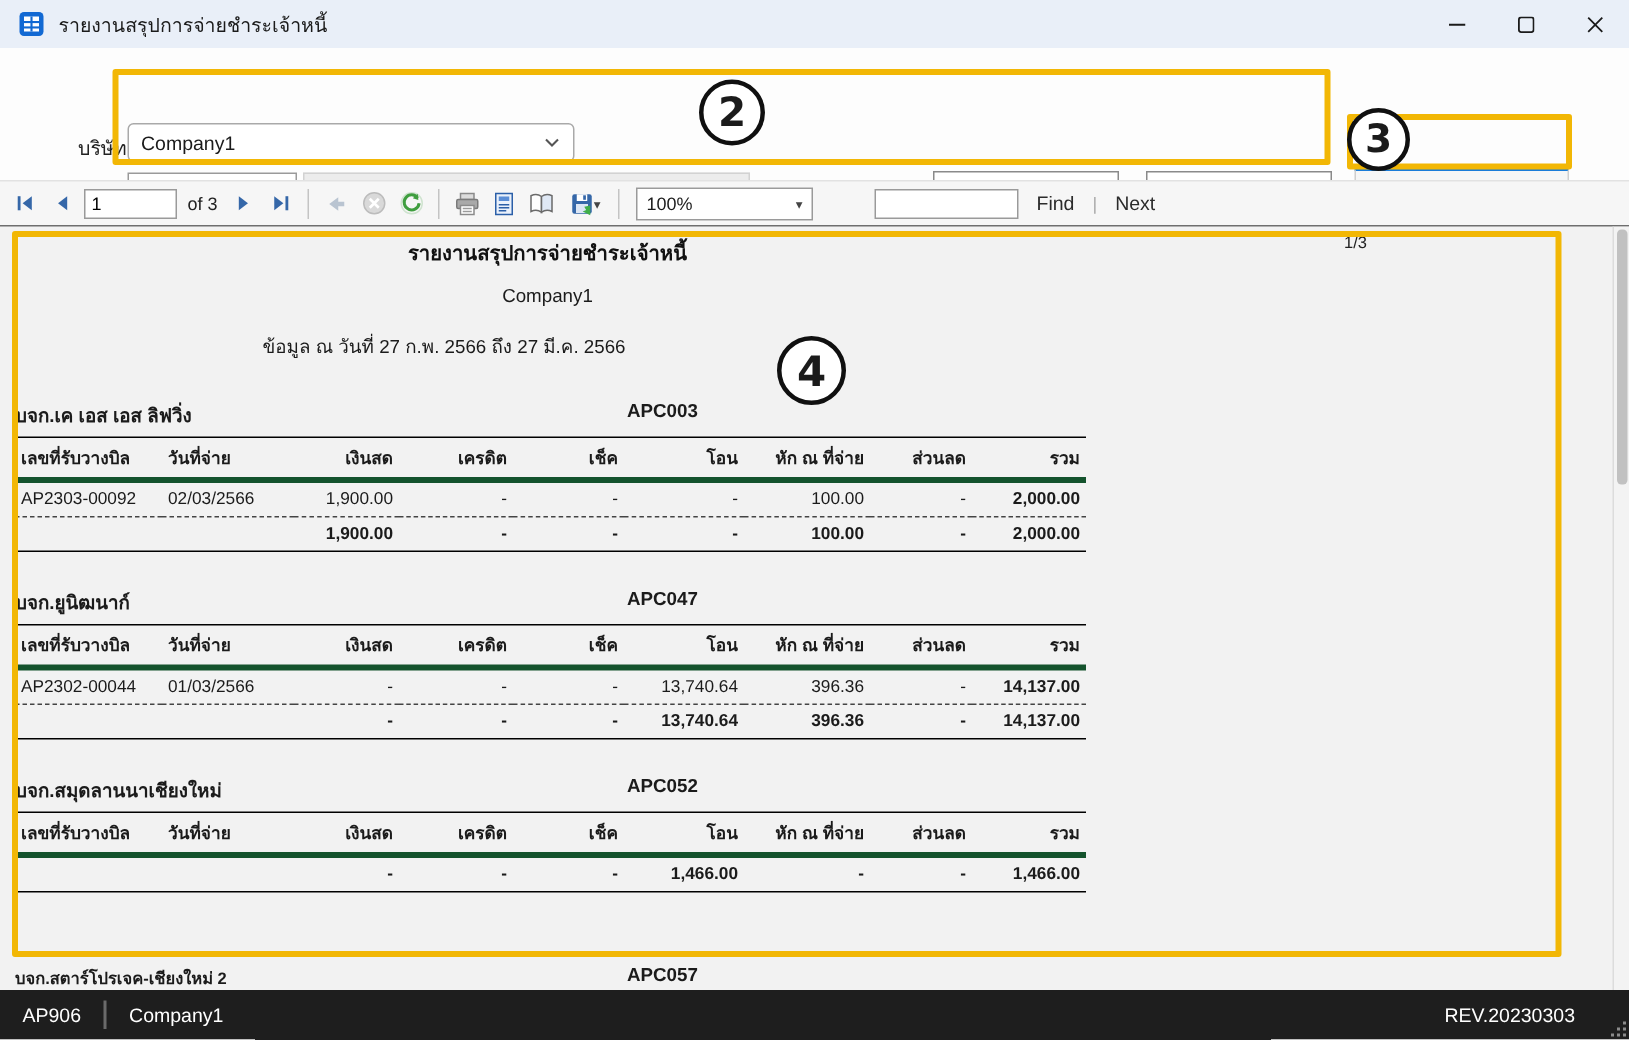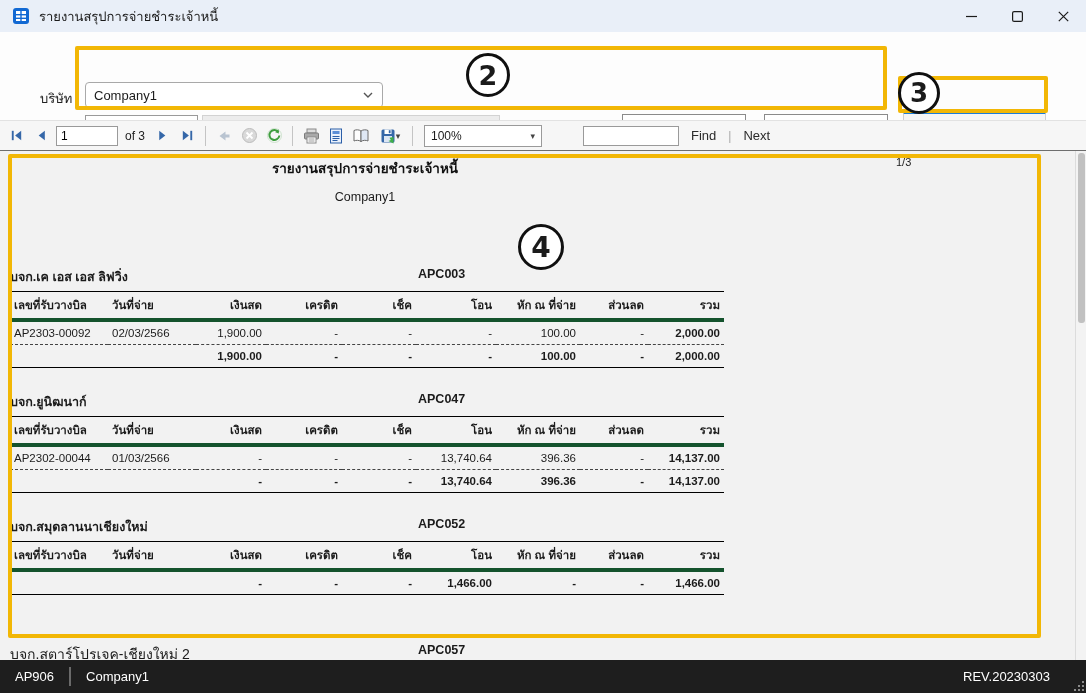--- a/index.html
+++ b/index.html
@@ -69,21 +69,21 @@
     font-size:11.5px; padding:4px 4px; text-align:right; white-space:nowrap; }
   table.rpt th.l { text-align:left; }
   table.rpt td { font-size:11.5px; padding:5px 4px; text-align:right; white-space:nowrap; }
   table.rpt td.l { text-align:left; }
   table.rpt tr.data td { border-bottom:1px dashed #444; }
   table.rpt td:last-child { font-weight:bold; }
   table.rpt tr.totals td { font-weight:bold; border-bottom:1px solid #000; }
   .c1{width:98px}.c2{width:88px}.c3{width:70px}.c4{width:76px}.c5{width:74px}
   .c6{width:80px}.c7{width:84px}.c8{width:68px}.c9{width:76px}
   .nextsect { position:absolute; left:10px; top:492px; width:716px; }
-  .nextsect .vendor { font-size:14px; font-weight:normal; }
+  .nextsect .vendor { font-size:11px; font-weight:bold; }
   .nextsect .vcode { position:absolute; top:0; left:408px; font-size:12.5px; font-weight:bold; }
   
   .vscroll { position:absolute; top:0; right:0; width:11px; height:510px; background:#f3f3f3;
     border-left:1px solid #dcdcdc; }
   .vthumb { position:absolute; top:2px; left:2px; width:7px; height:170px; background:#c1c1c1; border-radius:3px; }
   
   .statusbar { position:absolute; top:660px; left:0; width:1086px; height:33px; background:#1e1e1e;
     color:#fff; display:flex; align-items:center; font-size:13px; }
   .sb-item { padding:0 15px; }
   .sb-div { width:1px; height:19px; background:#6a6a6a; }
@@ -123,21 +123,21 @@
     </div>
     <div class="winbtn">
       <svg width="11" height="11" viewBox="0 0 11 11">
           <path d="M0.8 0.8 L10.2 10.2 M10.2 0.8 L0.8 10.2" stroke="#1b1b1b" stroke-width="1.2"></path>
         </svg>
     </div>
   </div>
 </div>
 
 <div class="formpanel">
-  <span class="flabel" style="left:40px; top:56px;">บริษัท</span>
+  <span class="flabel" style="left:52px; top:56px;">บริษัท</span>
   <div class="combo">
     <span>Company1</span>
     <span class="chev">
       <svg width="12" height="8" viewBox="0 0 12 8">
           <polyline points="2,2 6,6 10,2" fill="none" stroke="#555" stroke-width="1.4"></polyline>
         </svg>
     </span>
   </div>
   <span class="flabel" style="left:38px; top:89px;">เจ้าหนี้</span>
   <div class="searchbox">
@@ -275,20 +275,21 @@
   <input class="findinput" value="" style="">
   <span class="findlink">Find</span>
   <span class="findsep">|</span>
   <span class="findlink">Next</span>
 </div>
 
 <div class="report">
   <div class="rpt-title">รายงานสรุปการจ่ายชำระเจ้าหนี้</div>
   <div class="rpt-page">1/3</div>
   <div class="rpt-company">Company1</div>
+  <div class="rpt-dateline">ข้อมูล ณ วันที่  27 ก.พ. 2566  ถึง  27 มี.ค. 2566</div>
 
   <div class="sect" style="top:116px;">
     <span class="vendor">บจก.เค เอส เอส ลิฟวิ่ง</span>
     <span class="vcode">APC003</span>
     <table class="rpt">
       <colgroup>
           <col class="c1">
           <col class="c2">
           <col class="c3">
           <col class="c4">

